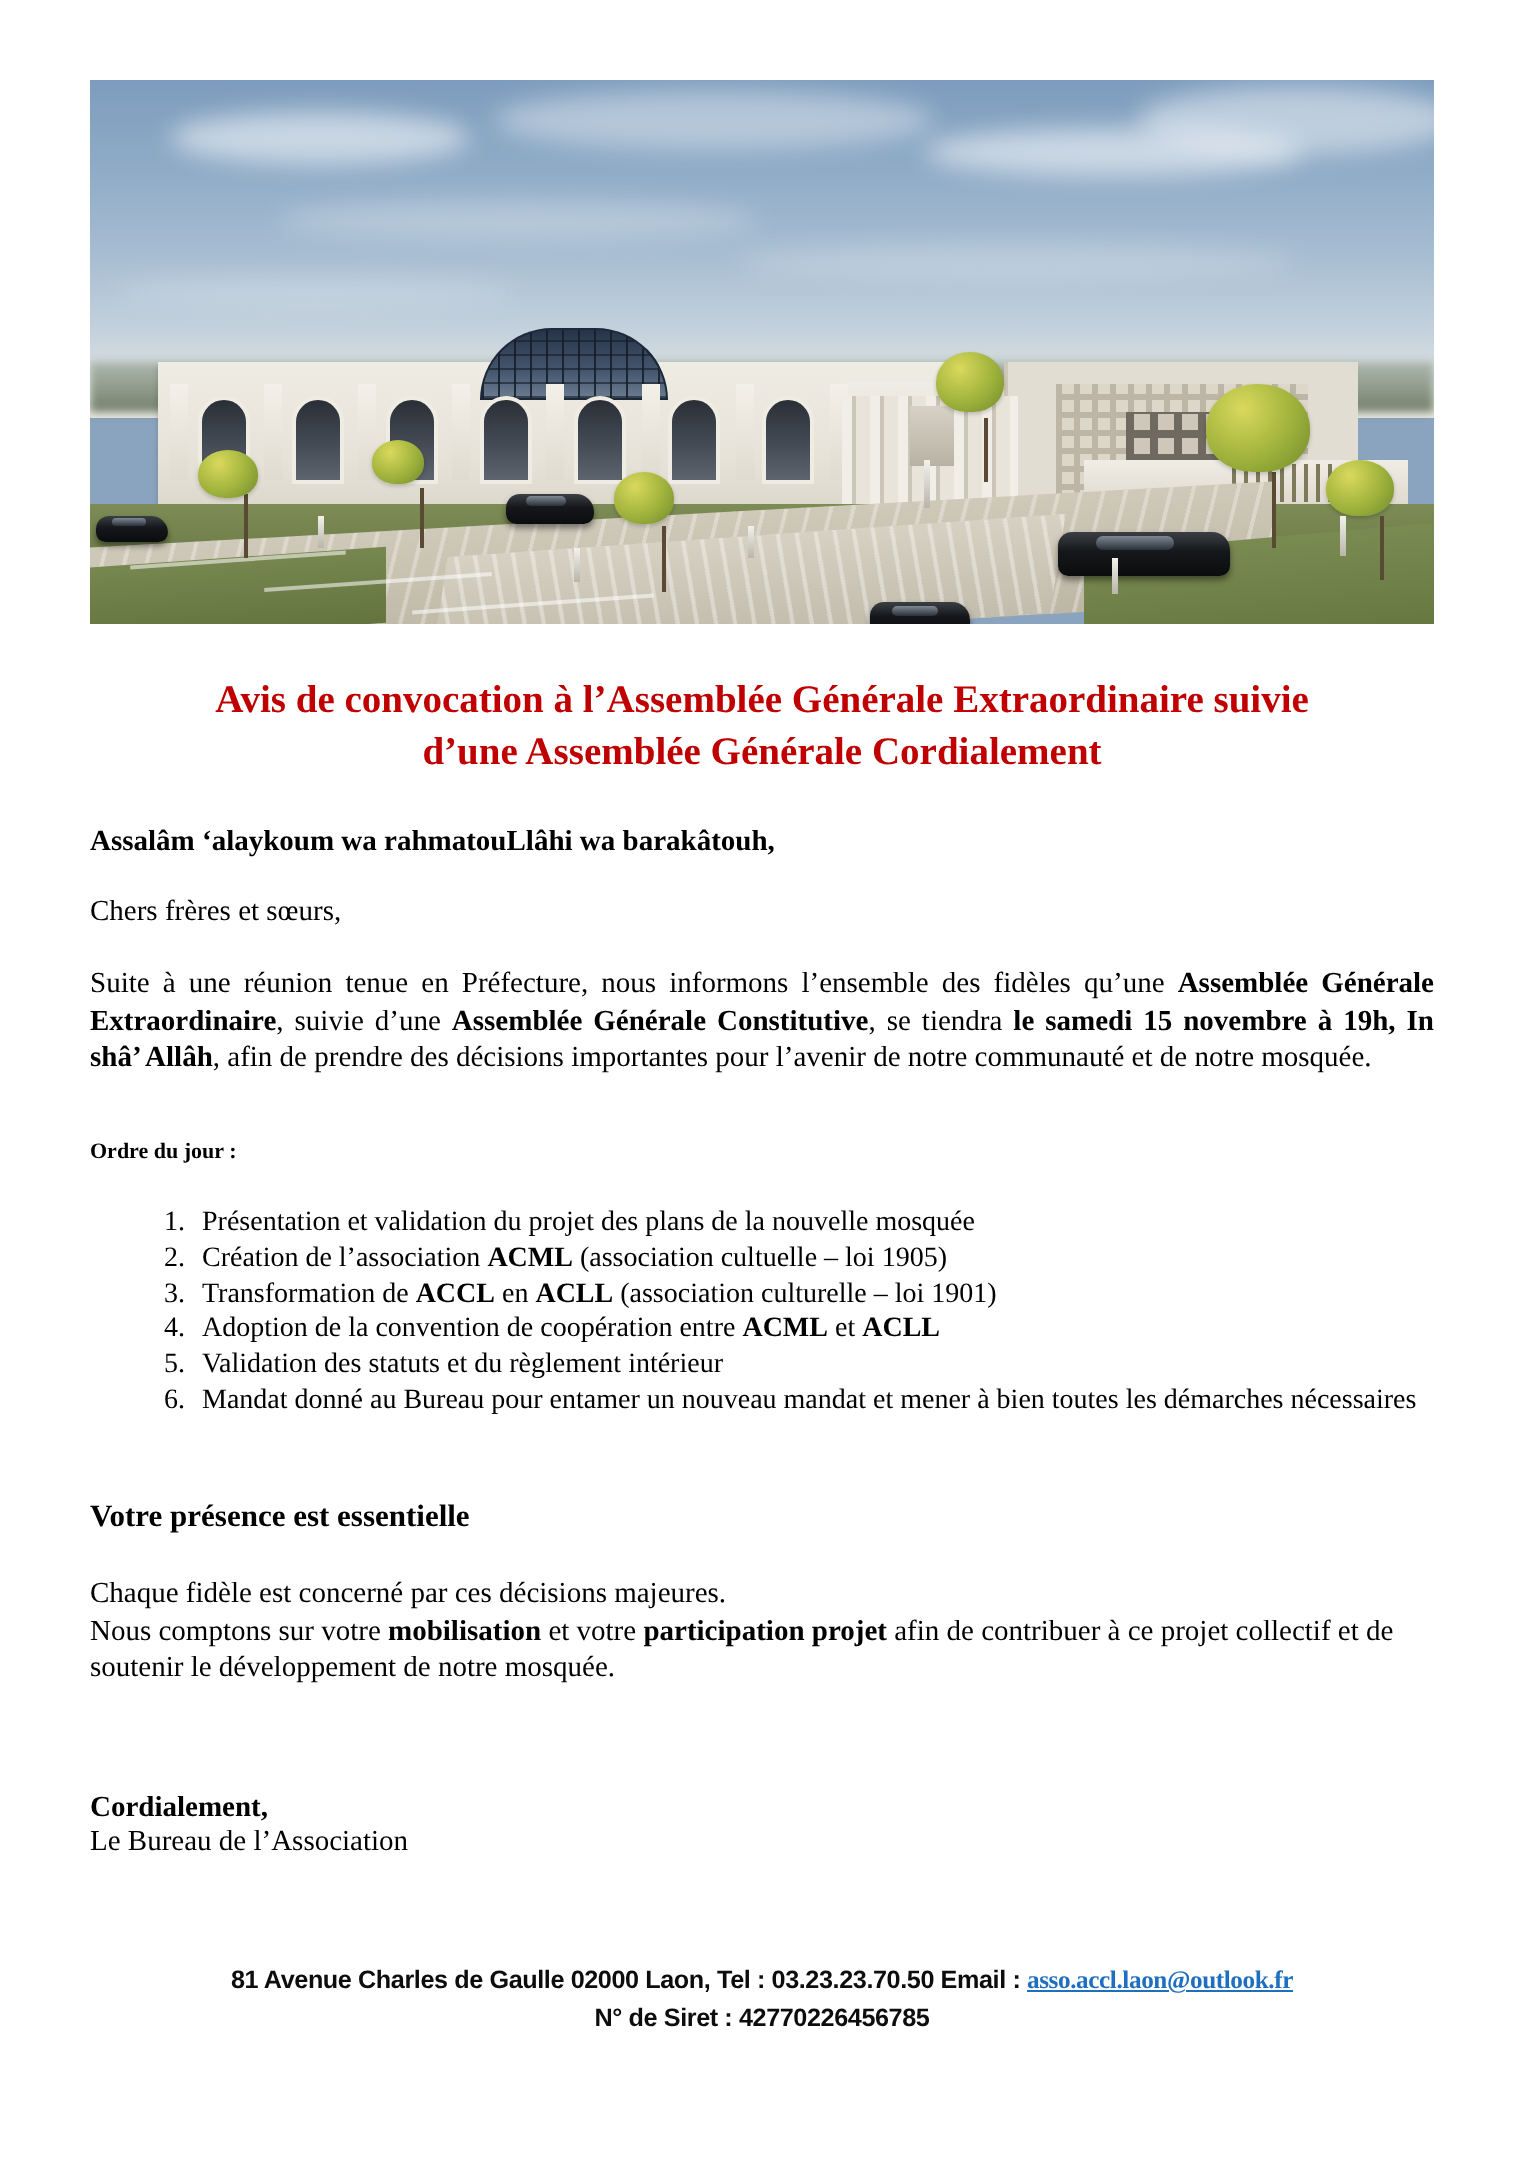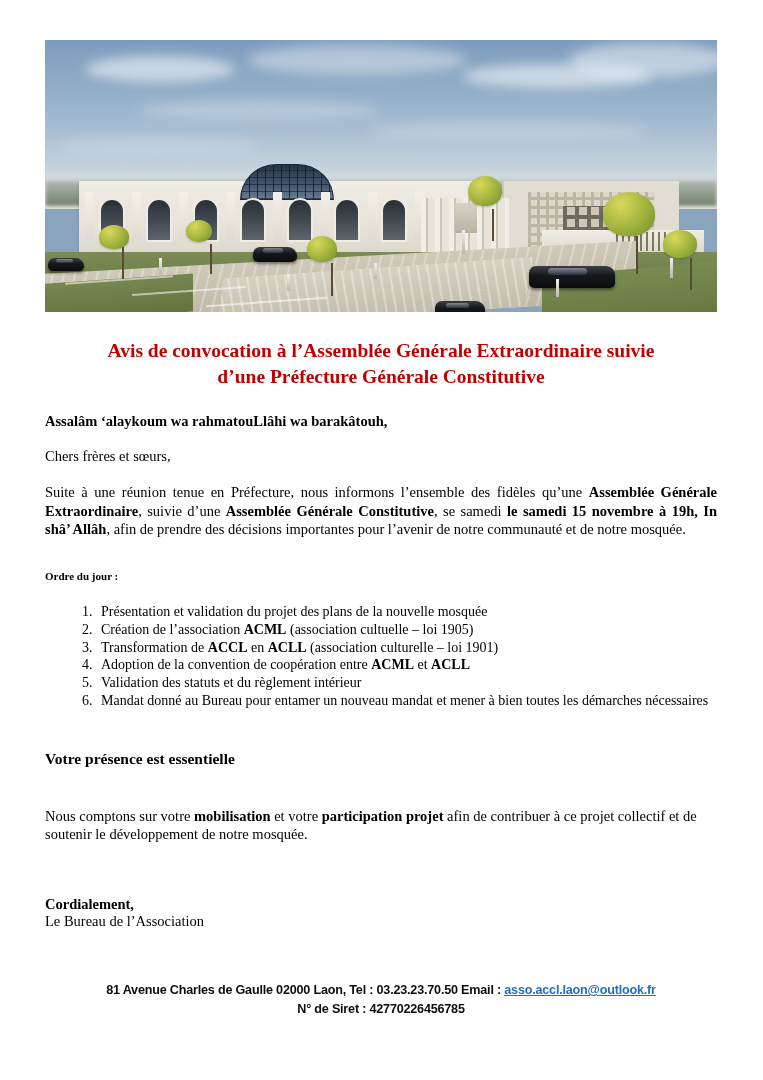--- a/index.html
+++ b/index.html
@@ -283,20 +283,21 @@
     font-family: "Liberation Sans", "DejaVu Sans", sans-serif;
     font-size: 12.6px;
     font-weight: bold;
     line-height: 19px;
     letter-spacing: -0.2px;
     color: #0d0d0d;
   }
   .footer .maillink {
     color: #1F6FC0;
     text-decoration: underline;
+    font-family: Liberation Serif, serif;
   }
   b { font-weight: bold; }
 </style>
 </head>
 <body>
 
 <div class="page">
 
   <div class="hero" title="Rendu 3D du projet de la nouvelle mosquée : bâtiment clair à arcades, coupole vitrée, mur décoratif en calligraphie koufique géométrique, parking pavé, arbres d’automne et voitures">
     <div class="hero-scene">
@@ -376,28 +377,28 @@
       <div class="bollard" style="left:49%; top:82%; height:16px;"></div>
       <div class="bollard" style="left:62%; top:70%; height:24px;"></div>
       <div class="bollard" style="left:76%; top:88%; height:18px;"></div>
       <div class="bollard" style="left:93%; top:80%; height:20px;"></div>
     </div>
   </div>
 
   <div class="title">
     <span>Avis de convocation à l’Assemblée Générale Extraordinaire suivie</span>
     <br>
-    <span>d’une Préfecture Générale Constitutive</span>
+    <span>d’une Assemblée Générale Cordialement</span>
   </div>
 
   <div class="body-block salaam">Assalâm ‘alaykoum wa rahmatouLlâhi wa barakâtouh,</div>
   <div class="body-block chers">Chers frères et sœurs,</div>
 
   <div class="body-block para-main">
-    <span>Suite à une réunion tenue en Préfecture, nous informons l’ensemble des fidèles qu’une </span><b>Assemblée Générale Extraordinaire</b><span>, suivie d’une </span><b>Assemblée Générale Constitutive</b><span>, se samedi </span><b>le samedi 15 novembre à 19h, In shâ’ Allâh</b><span>, afin de prendre des décisions importantes pour l’avenir de notre communauté et de notre mosquée.</span>
+    <span>Suite à une réunion tenue en Préfecture, nous informons l’ensemble des fidèles qu’une </span><b>Assemblée Générale Extraordinaire</b><span>, suivie d’une </span><b>Assemblée Générale Constitutive</b><span>, se tiendra </span><b>le samedi 15 novembre à 19h, In shâ’ Allâh</b><span>, afin de prendre des décisions importantes pour l’avenir de notre communauté et de notre mosquée.</span>
   </div>
 
   <div class="body-block ordre-heading">Ordre du jour :</div>
 
   <ol class="agenda">
     <li>
       <span>Présentation et validation du projet des plans de la nouvelle mosquée</span>
     </li>
     <li>
       <span>Création de l’association </span><b>ACML</b><span> (association cultuelle – loi 1905)</span>
@@ -412,21 +413,21 @@
       <span>Validation des statuts et du règlement intérieur</span>
     </li>
     <li>
       <span>Mandat donné au Bureau pour entamer un nouveau mandat et mener à bien toutes les démarches nécessaires</span>
     </li>
   </ol>
 
   <div class="body-block presence-heading">Votre présence est essentielle</div>
 
   <div class="body-block para-chaque">
-    <br>
+    <span>Chaque fidèle est concerné par ces décisions majeures.</span><br>
     <span>Nous comptons sur votre </span><b>mobilisation</b><span> et votre </span><b>participation projet</b><span> afin de contribuer à ce projet collectif et de soutenir le développement de notre mosquée.</span>
   </div>
 
   <div class="body-block cordialement">Cordialement,</div>
   <div class="body-block bureau">Le Bureau de l’Association</div>
 
   <div class="footer">
     <span>81 Avenue Charles de Gaulle 02000 Laon, Tel : 03.23.23.70.50 Email : </span><a class="maillink" href="#">asso.accl.laon@outlook.fr</a>
     <br>
     <span>N° de Siret : 42770226456785</span>

